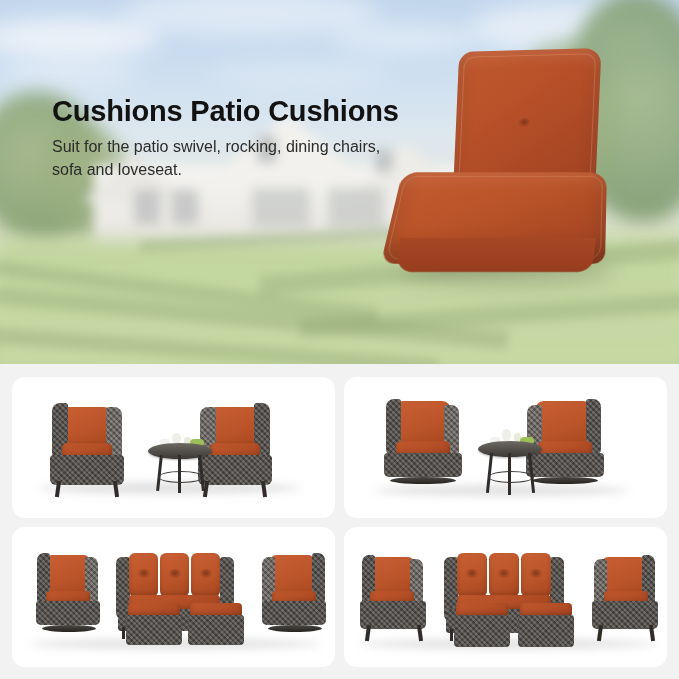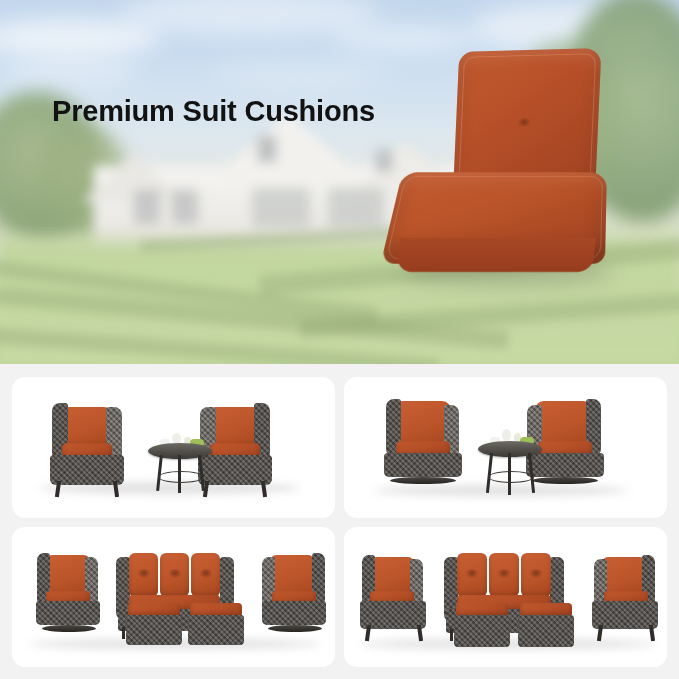--- a/index.html
+++ b/index.html
@@ -360,21 +360,25 @@
     <div class="lawn">
       <div class="stripe s1"></div>
       <div class="stripe s2"></div>
       <div class="stripe s3"></div>
       <div class="stripe s4"></div>
       <div class="stripe s5"></div>
       <div class="stripe s6"></div>
     </div>
 
     <div class="hero-copy">
-      <div class="hero-title">Premium Suit Cushions</div>
+      <div class="hero-title">Cushions Patio Cushions</div>
+      <div class="hero-sub">
+        <span>Suit for the patio swivel, rocking, dining</span>
+        <span>chairs, sofa and loveseat.</span>
+      </div>
     </div>
 
     <div class="cushion-wrap">
       <div class="cushion-shadow"></div>
       <div class="cushion-back">
         <div class="tuft"></div>
       </div>
       <div class="cushion-seat"></div>
       <div class="cushion-front-face"></div>
     </div>

